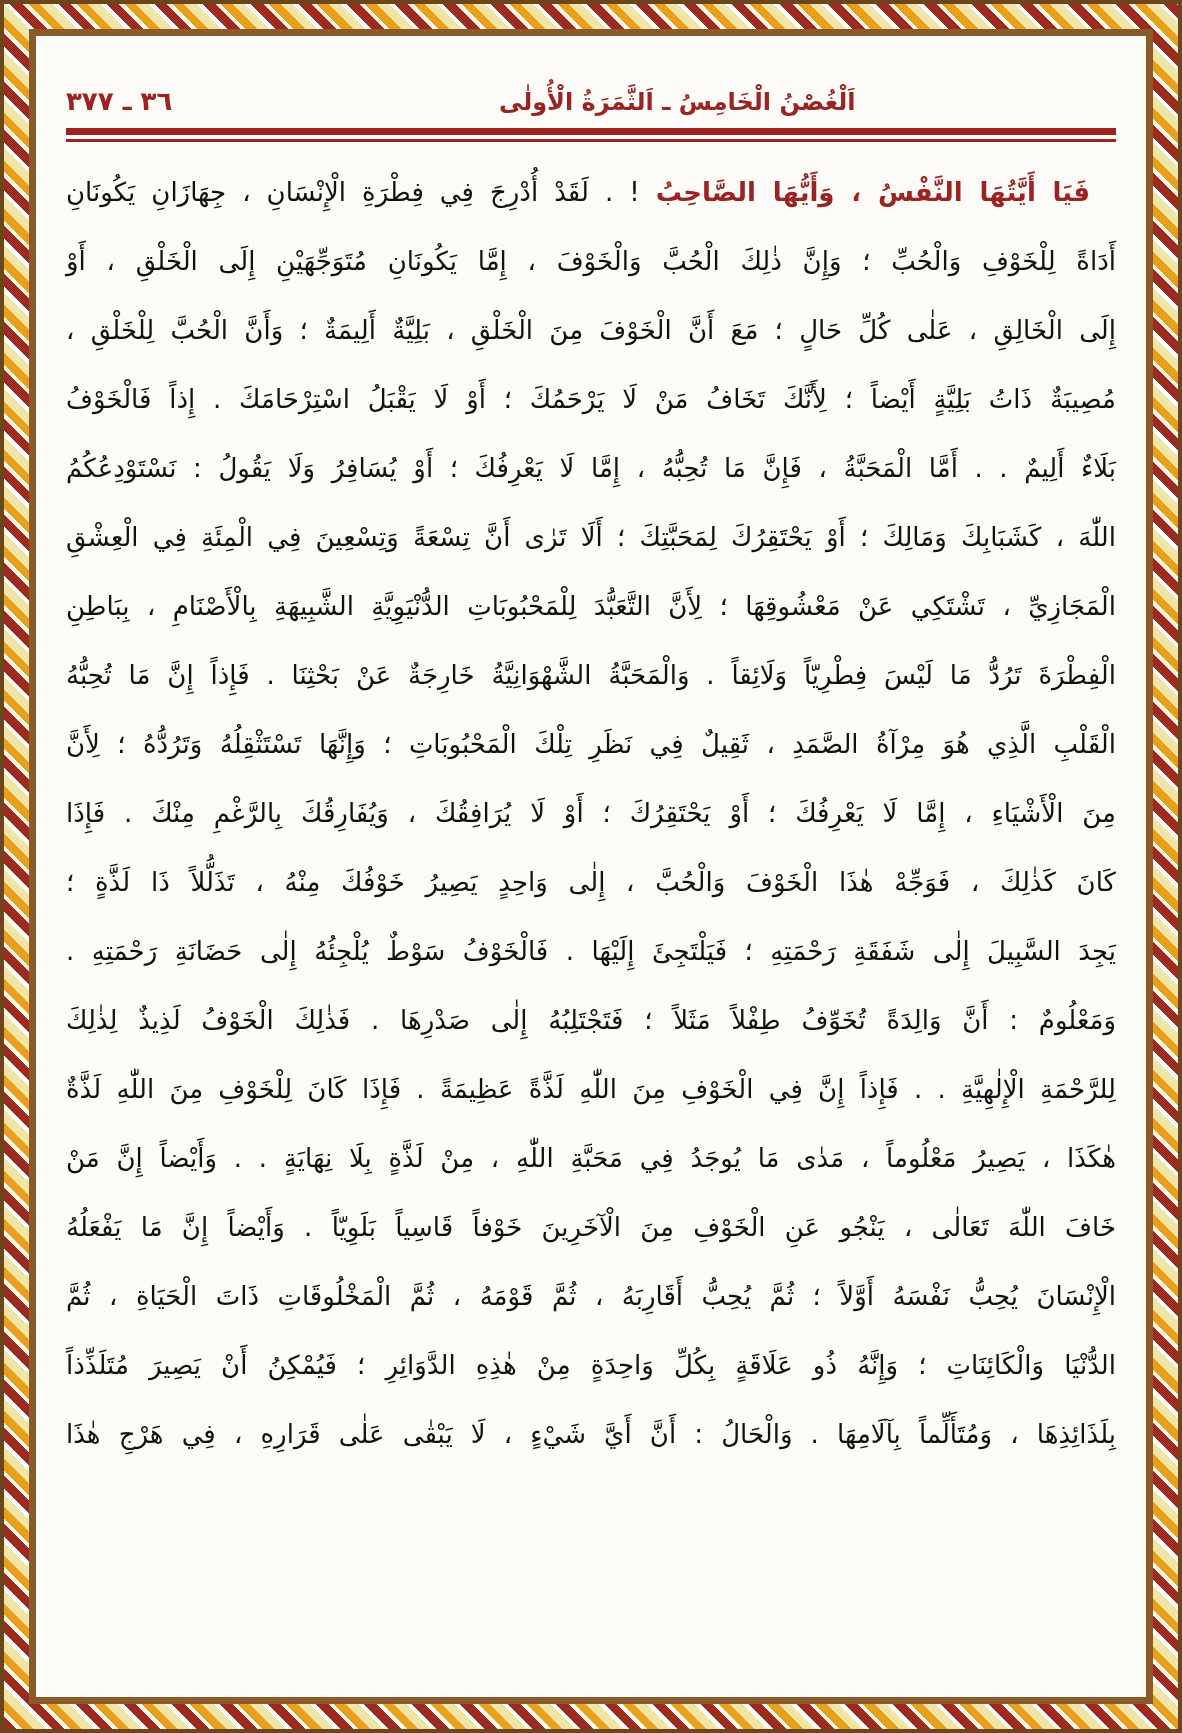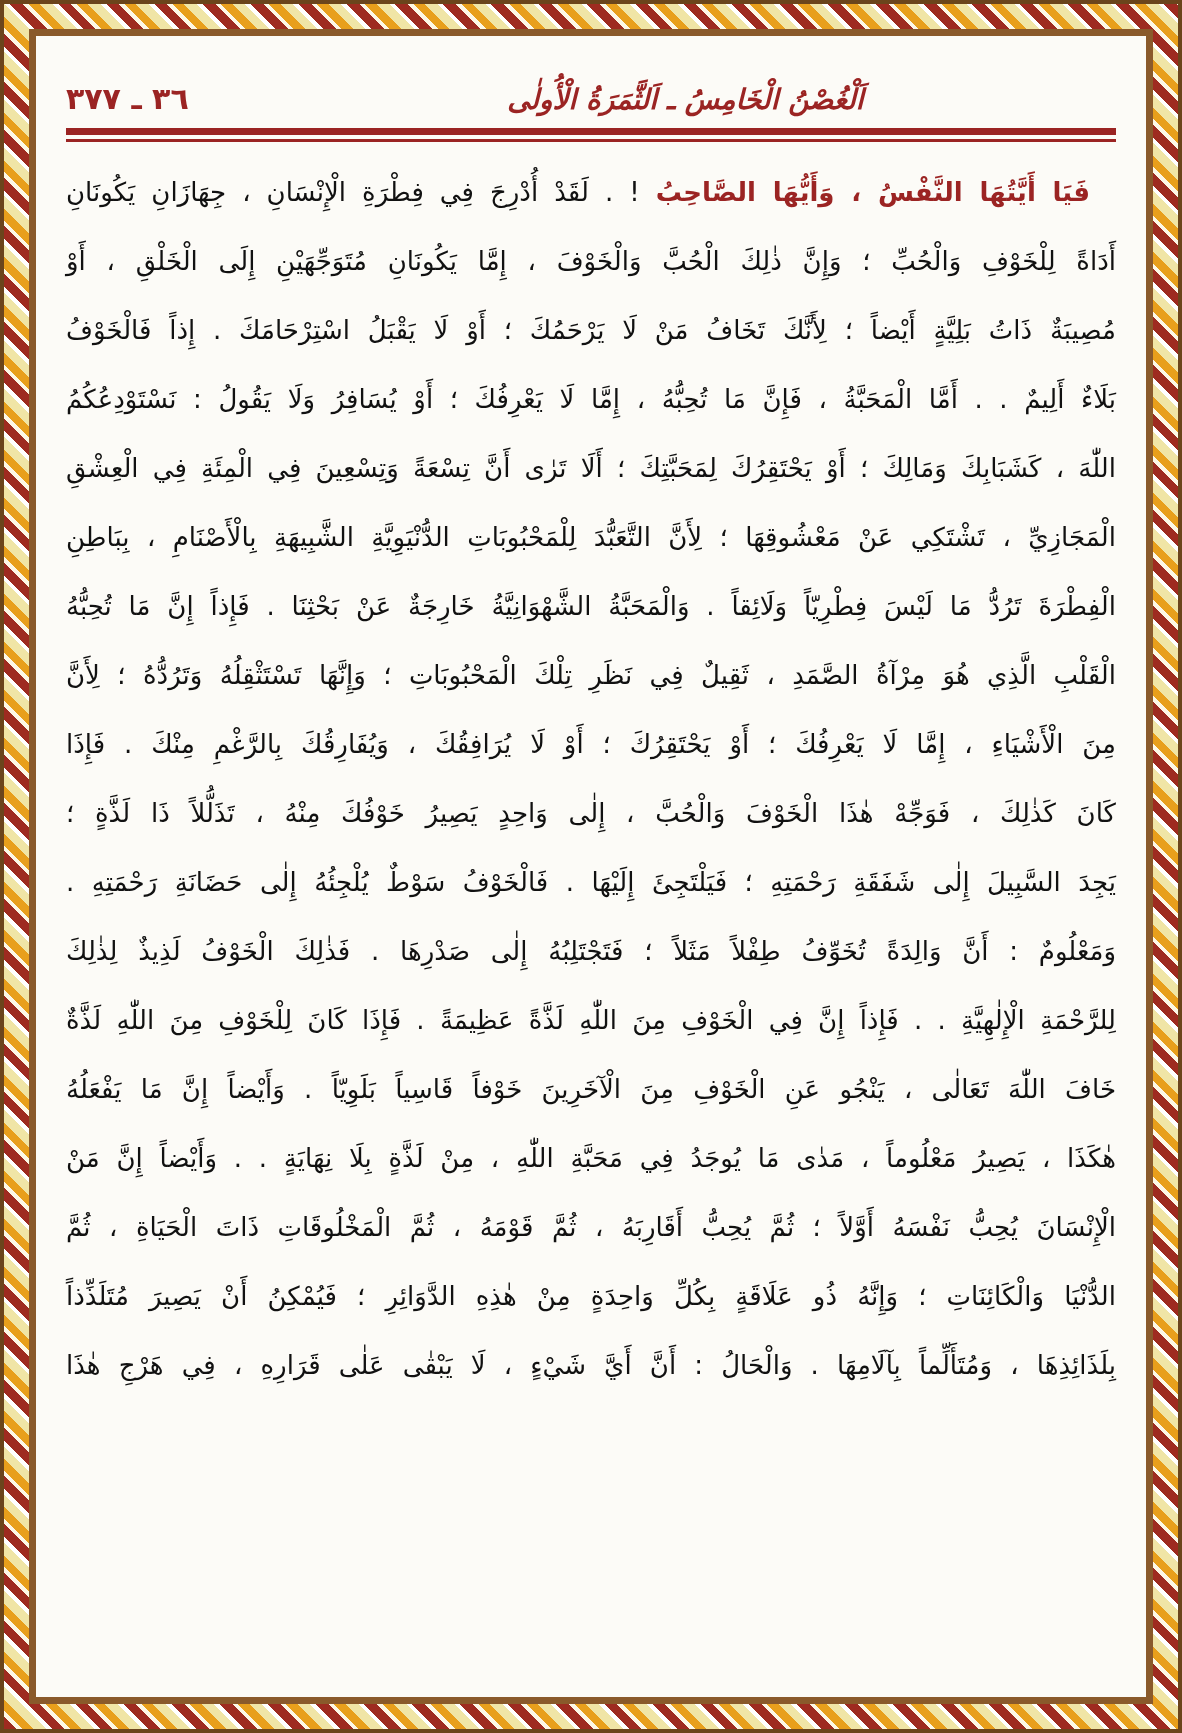--- a/index.html
+++ b/index.html
@@ -24,29 +24,28 @@
     padding:14px 30px 10px 30px;
     overflow:hidden;
   }
   .header{
     display:flex;align-items:flex-end;
     margin-top:10px;height:56px;
     color:var(--red);
   }
   .page-numbers{
     flex:0 0 auto;
-    font-size:30px;font-weight:bold;
+    font-size:26px;font-weight:bold;
     letter-spacing:2px;
     padding-right:6px; 
   }
   .header-title{
     flex:1 1 auto;text-align:center;
-    font-size:28px;font-weight:bold;
+    font-size:24px;font-weight:bold;
     padding-left:60px;
-    font-style:italic;
   }
   .rule{margin-top:12px;}
   .rule .thick{height:7px;background:var(--red);}
   .rule .gap{height:4px;}
   .rule .thin{height:3px;background:var(--red);}
   .body-text{
     margin-top:16px;
     color:#111;
   }
   .line{
@@ -75,32 +74,33 @@
 
     <div class="rule">
       <div class="thick"></div>
       <div class="gap"></div>
       <div class="thin"></div>
     </div>
 
     <div class="body-text">
         <div class="line indent"><span class="red">فَيَا أَيَّتُهَا النَّفْسُ ، وَأَيُّهَا الصَّاحِبُ</span><span class=""> ! . لَقَدْ أُدْرِجَ فِي فِطْرَةِ الْإِنْسَانِ ، جِهَازَانِ يَكُونَانِ</span></div>
         <div class="line"><span class="">أَدَاةً لِلْخَوْفِ وَالْحُبِّ ؛ وَإِنَّ ذٰلِكَ الْحُبَّ وَالْخَوْفَ ، إِمَّا يَكُونَانِ مُتَوَجِّهَيْنِ إِلَى الْخَلْقِ ، أَوْ</span></div>
+        <div class="line"><span class="">إِلَى الْخَالِقِ ، عَلٰى كُلِّ حَالٍ ؛ مَعَ أَنَّ الْخَوْفَ مِنَ الْخَلْقِ ، بَلِيَّةٌ أَلِيمَةٌ ؛ وَأَنَّ الْحُبَّ لِلْخَلْقِ ،</span></div>
         <div class="line"><span class="">مُصِيبَةٌ ذَاتُ بَلِيَّةٍ أَيْضاً ؛ لِأَنَّكَ تَخَافُ مَنْ لَا يَرْحَمُكَ ؛ أَوْ لَا يَقْبَلُ اسْتِرْحَامَكَ . إِذاً فَالْخَوْفُ</span></div>
         <div class="line"><span class="">بَلَاءٌ أَلِيمٌ . . أَمَّا الْمَحَبَّةُ ، فَإِنَّ مَا تُحِبُّهُ ، إِمَّا لَا يَعْرِفُكَ ؛ أَوْ يُسَافِرُ وَلَا يَقُولُ : نَسْتَوْدِعُكُمُ</span></div>
         <div class="line"><span class="">اللّٰهَ ، كَشَبَابِكَ وَمَالِكَ ؛ أَوْ يَحْتَقِرُكَ لِمَحَبَّتِكَ ؛ أَلَا تَرٰى أَنَّ تِسْعَةً وَتِسْعِينَ فِي الْمِئَةِ فِي الْعِشْقِ</span></div>
         <div class="line"><span class="">الْمَجَازِيِّ ، تَشْتَكِي عَنْ مَعْشُوقِهَا ؛ لِأَنَّ التَّعَبُّدَ لِلْمَحْبُوبَاتِ الدُّنْيَوِيَّةِ الشَّبِيهَةِ بِالْأَصْنَامِ ، بِبَاطِنِ</span></div>
         <div class="line"><span class="">الْفِطْرَةَ تَرُدُّ مَا لَيْسَ فِطْرِيّاً وَلَائِقاً . وَالْمَحَبَّةُ الشَّهْوَانِيَّةُ خَارِجَةٌ عَنْ بَحْثِنَا . فَإِذاً إِنَّ مَا تُحِبُّهُ</span></div>
         <div class="line"><span class="">الْقَلْبِ الَّذِي هُوَ مِرْآةُ الصَّمَدِ ، ثَقِيلٌ فِي نَظَرِ تِلْكَ الْمَحْبُوبَاتِ ؛ وَإِنَّهَا تَسْتَثْقِلُهُ وَتَرُدُّهُ ؛ لِأَنَّ</span></div>
         <div class="line"><span class="">مِنَ الْأَشْيَاءِ ، إِمَّا لَا يَعْرِفُكَ ؛ أَوْ يَحْتَقِرُكَ ؛ أَوْ لَا يُرَافِقُكَ ، وَيُفَارِقُكَ بِالرَّغْمِ مِنْكَ . فَإِذَا</span></div>
         <div class="line"><span class="">كَانَ كَذٰلِكَ ، فَوَجِّهْ هٰذَا الْخَوْفَ وَالْحُبَّ ، إِلٰى وَاحِدٍ يَصِيرُ خَوْفُكَ مِنْهُ ، تَذَلُّلاً ذَا لَذَّةٍ ؛</span></div>
         <div class="line"><span class="">يَجِدَ السَّبِيلَ إِلٰى شَفَقَةِ رَحْمَتِهِ ؛ فَيَلْتَجِئَ إِلَيْهَا . فَالْخَوْفُ سَوْطٌ يُلْجِئُهُ إِلٰى حَضَانَةِ رَحْمَتِهِ .</span></div>
         <div class="line"><span class="">وَمَعْلُومٌ : أَنَّ وَالِدَةً تُخَوِّفُ طِفْلاً مَثَلاً ؛ فَتَجْتَلِبُهُ إِلٰى صَدْرِهَا . فَذٰلِكَ الْخَوْفُ لَذِيذٌ لِذٰلِكَ</span></div>
         <div class="line"><span class="">لِلرَّحْمَةِ الْإِلٰهِيَّةِ . . فَإِذاً إِنَّ فِي الْخَوْفِ مِنَ اللّٰهِ لَذَّةً عَظِيمَةً . فَإِذَا كَانَ لِلْخَوْفِ مِنَ اللّٰهِ لَذَّةٌ</span></div>
+        <div class="line"><span class="">هٰكَذَا ، يَصِيرُ مَعْلُوماً ، مَدٰى مَا يُوجَدُ فِي مَحَبَّةِ اللّٰهِ ، مِنْ لَذَّةٍ بِلَا نِهَايَةٍ . . وَأَيْضاً إِنَّ مَنْ</span></div>
         <div class="line"><span class="">خَافَ اللّٰهَ تَعَالٰى ، يَنْجُو عَنِ الْخَوْفِ مِنَ الْآخَرِينَ خَوْفاً قَاسِياً بَلَوِيّاً . وَأَيْضاً إِنَّ مَا يَفْعَلُهُ</span></div>
-        <div class="line"><span class="">هٰكَذَا ، يَصِيرُ مَعْلُوماً ، مَدٰى مَا يُوجَدُ فِي مَحَبَّةِ اللّٰهِ ، مِنْ لَذَّةٍ بِلَا نِهَايَةٍ . . وَأَيْضاً إِنَّ مَنْ</span></div>
         <div class="line"><span class="">الْإِنْسَانَ يُحِبُّ نَفْسَهُ أَوَّلاً ؛ ثُمَّ يُحِبُّ أَقَارِبَهُ ، ثُمَّ قَوْمَهُ ، ثُمَّ الْمَخْلُوقَاتِ ذَاتَ الْحَيَاةِ ، ثُمَّ</span></div>
         <div class="line"><span class="">الدُّنْيَا وَالْكَائِنَاتِ ؛ وَإِنَّهُ ذُو عَلَاقَةٍ بِكُلِّ وَاحِدَةٍ مِنْ هٰذِهِ الدَّوَائِرِ ؛ فَيُمْكِنُ أَنْ يَصِيرَ مُتَلَذِّذاً</span></div>
         <div class="line"><span class="">بِلَذَائِذِهَا ، وَمُتَأَلِّماً بِآلَامِهَا . وَالْحَالُ : أَنَّ أَيَّ شَيْءٍ ، لَا يَبْقٰى عَلٰى قَرَارِهِ ، فِي هَرْجِ هٰذَا</span></div>
       </div>
 
   </div>
 </div>
 
 </body></html>

